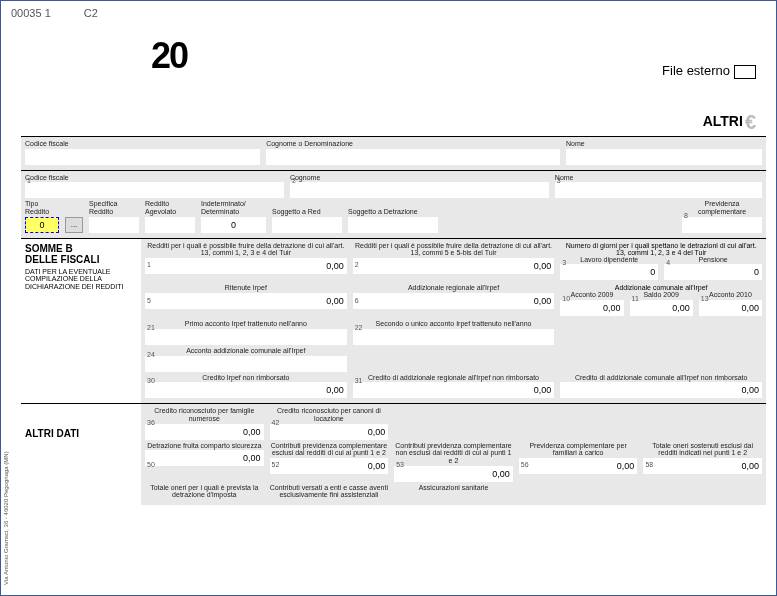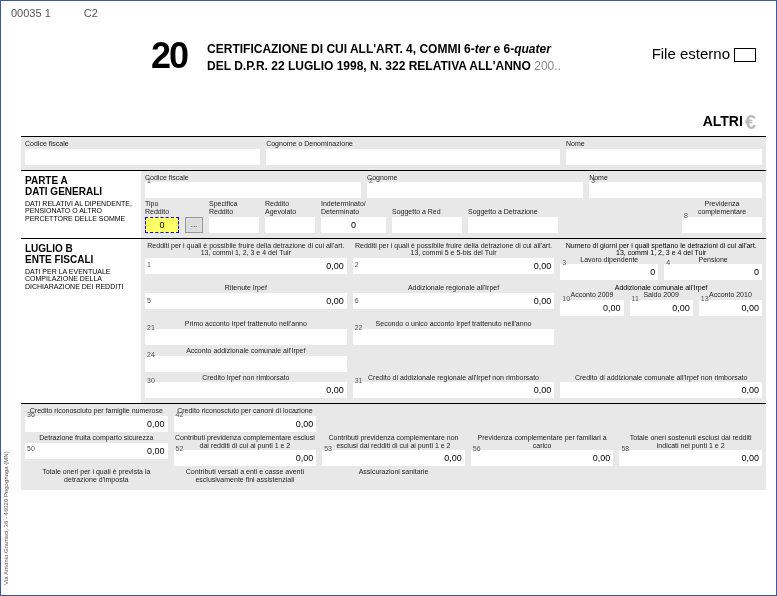--- a/index.html
+++ b/index.html
@@ -5,21 +5,21 @@
 *{box-sizing:border-box;margin:0;padding:0;font-family:Arial,Helvetica,sans-serif}
 body{background:#fff;width:777px;height:596px;overflow:hidden;position:relative;border:1px solid #3b5998}
 .top-codes{position:absolute;top:6px;left:10px;font-size:11px;color:#555}
 .top-codes span{margin-right:30px}
 .header{position:absolute;top:40px;left:150px;right:20px;display:flex;align-items:flex-start}
 .cud{font-family:Arial Black,Arial,sans-serif;font-weight:900;font-size:36px;line-height:0.85;letter-spacing:-2px}
 .cud-sub{font-family:Arial Black,Arial,sans-serif;font-weight:900;font-size:36px;line-height:0.85;letter-spacing:-2px}
 .cert-text{margin-left:20px;font-size:12px;font-weight:bold;line-height:1.4}
 .cert-text .ital{font-style:italic;font-weight:bold}
 .anno{font-weight:normal;color:#888}
-.file-ext{position:absolute;top:44px;right:20px;font-size:15px}
+.file-ext{position:absolute;top:62px;right:20px;font-size:13px}
 .file-ext .box{display:inline-block;width:22px;height:14px;border:1px solid #000;vertical-align:middle;margin-left:4px}
 .euro{position:absolute;top:110px;right:20px;font-size:14px;font-weight:bold}
 .euro .sym{font-size:20px;color:#bbb;vertical-align:middle;margin-left:2px}
 .main{position:absolute;top:135px;left:20px;right:10px;bottom:0;overflow:hidden}
 .section{display:flex;border-bottom:1.5px solid #000}
 .section:first-child{border-top:1.5px solid #000}
 .side{width:120px;padding:4px 4px;font-size:8px;font-weight:bold;line-height:1.1;flex-shrink:0}
 .side .big{font-size:10px}
 .side .small{font-weight:normal;font-size:7px;margin-top:3px}
 .content{flex:1;background:#e8e8e8;padding:3px 4px;position:relative}
@@ -39,24 +39,20 @@
 
 <div class="top-codes">
   <span>00035 1</span>
   <span>C2</span>
 </div>
 
 <div class="header">
   <div>
     <div class="cud-sub">20</div>
   </div>
-  <div class="cert-text">
-    <div><span>CERTIFICAZIONE DI CUI ALL'ART. 4, COMMI 6-</span><span class="ital">ter</span><span> e 6-</span><span class="ital">quater</span></div>
-    <div><span>DEL D.P.R. 22 LUGLIO 1998, N. 322 RELATIVA ALL'ANNO </span><span class="anno">200..</span></div>
-  </div>
 </div>
 
 <div class="file-ext">
   <span>File esterno</span><span class="box"></span>
 </div>
 
 <div class="euro">
   <span>ALTRI</span><span class="sym">€</span>
 </div>
 
@@ -77,25 +73,20 @@
           </div>
       <div class="fld" style="flex:1">
             <div class="lbl">Nome</div>
             <input class="inp" style="">
           </div>
     </div>
   </div>
 </div>
 
 <div class="section">
-  <div class="side">
-    <div class="big">PARTE A</div>
-    <div class="big">DATI GENERALI</div>
-    <div class="small">DATI RELATIVI AL DIPENDENTE, PENSIONATO O ALTRO PERCETTORE DELLE SOMME</div>
-  </div>
   <div class="content">
     <div class="row">
       <div class="fld" style="flex:1.5">
             <div class="lbl">Codice fiscale</div>
             <div class="num">1</div>
             <input class="inp" style="">
           </div>
       <div class="fld" style="flex:1.5">
             <div class="lbl">Cognome</div>
             <div class="num">2</div>
@@ -138,22 +129,22 @@
             <div class="lbl" style="text-align:center">Previdenza complementare</div>
             <div class="num">8</div>
             <input class="inp" style="">
           </div>
     </div>
   </div>
 </div>
 
 <div class="section">
   <div class="side">
-    <div class="big">LUGLIO B</div>
-    <div class="big">ENTE FISCALI</div>
+    <div class="big">SOMME B</div>
+    <div class="big">DELLE FISCALI</div>
     <div class="small">DATI PER LA EVENTUALE COMPILAZIONE DELLA DICHIARAZIONE DEI REDDITI</div>
   </div>
   <div class="content">
     <div class="row">
       <div class="fld" style="flex:1">
             <div class="lbl" style="text-align:center">Redditi per i quali è possibile fruire della detrazione di cui all'art. 13, commi 1, 2, 3 e 4 del Tuir</div>
             <div class="num">1</div>
             <input class="inp r" value="0,00" style="">
           </div>
       <div class="fld" style="flex:1">
@@ -244,20 +235,23 @@
           </div>
       <div class="fld" style="flex:1">
             <div class="lbl" style="text-align:center">Credito di addizionale comunale all'Irpef non rimborsato</div>
             <input class="inp r" value="0,00" style="">
           </div>
     </div>
   </div>
 </div>
 
 <div class="section" style="border-bottom:none">
+  <div class="side">
+        <div class="big" style="margin-top:20px">ALTRI DATI</div>
+      </div>
   <div class="content">
     <div class="row">
       <div class="fld" style="flex:1">
             <div class="lbl" style="text-align:center">Credito riconosciuto per famiglie numerose</div>
             <div class="num">36</div>
             <input class="inp r" value="0,00" style="">
           </div>
       <div class="fld" style="flex:1">
             <div class="lbl" style="text-align:center">Credito riconosciuto per canoni di locazione</div>
             <div class="num">42</div>

